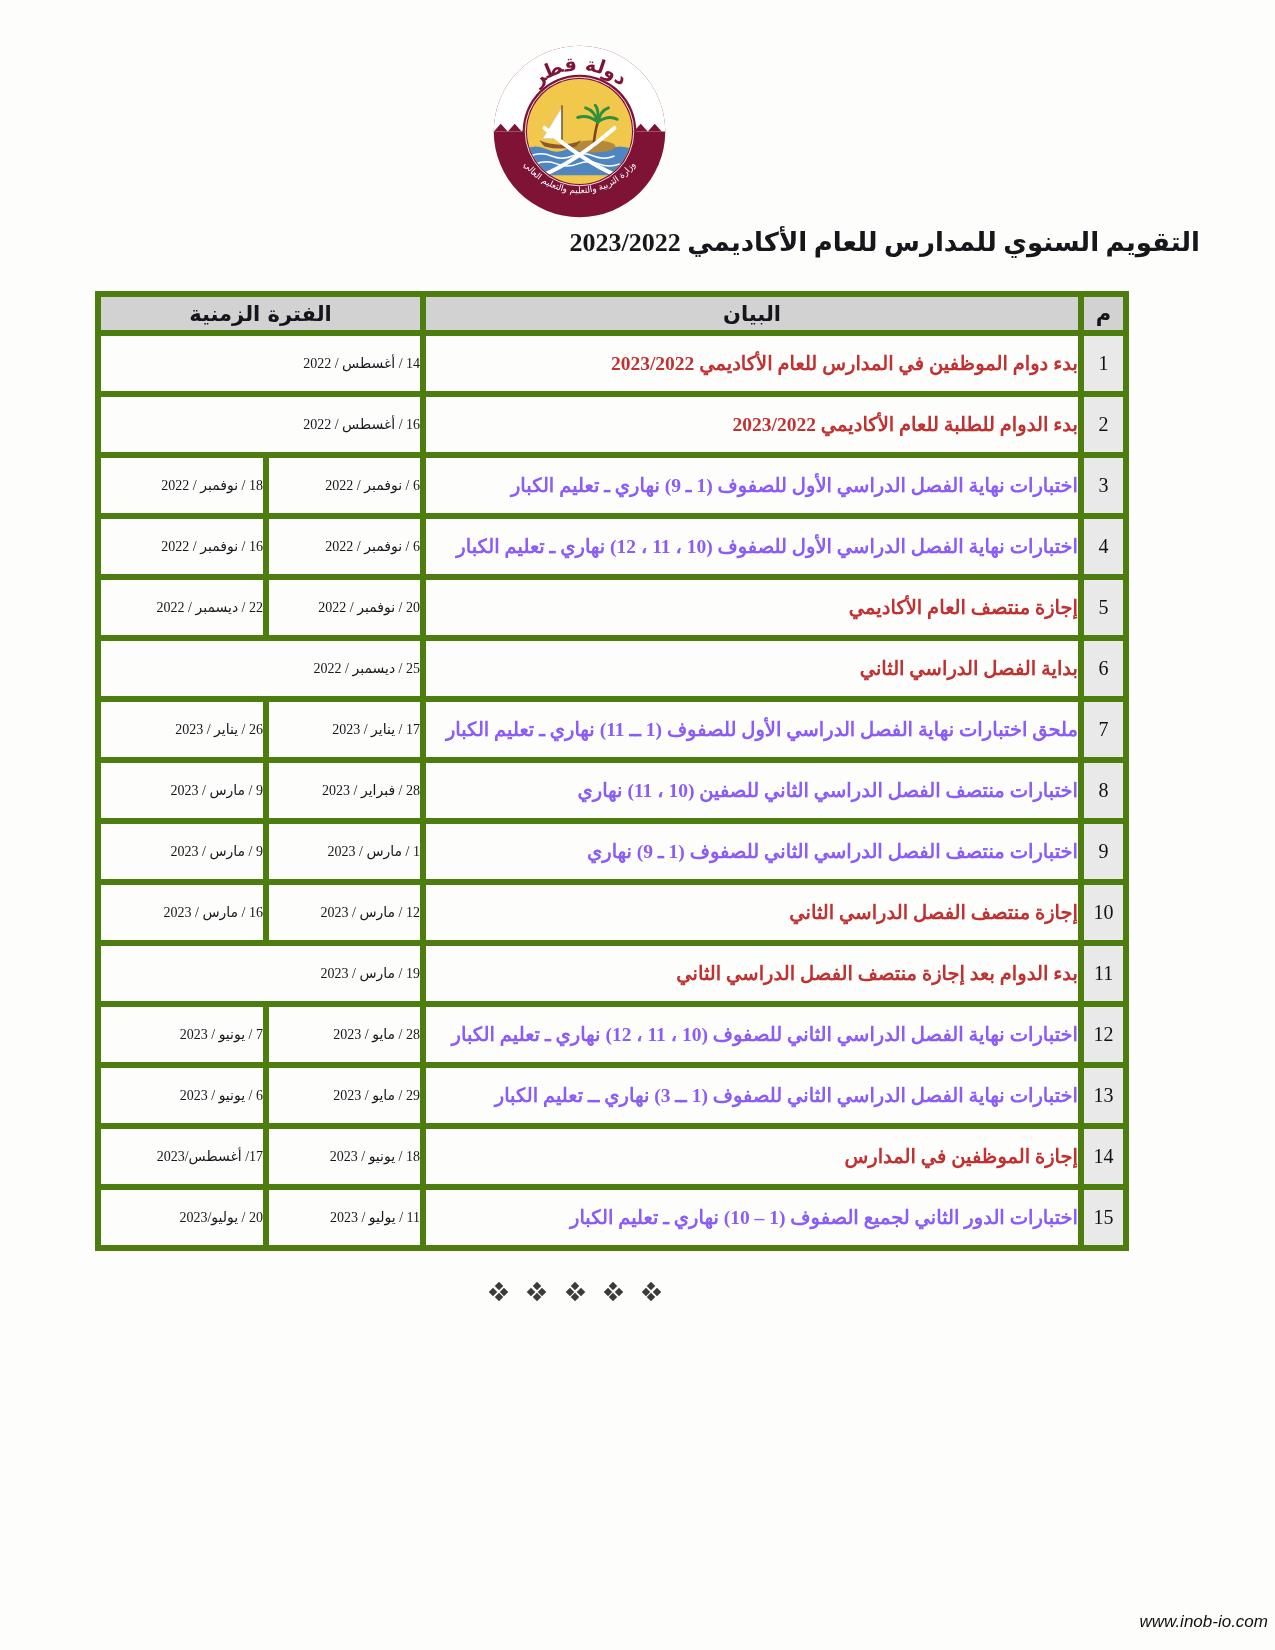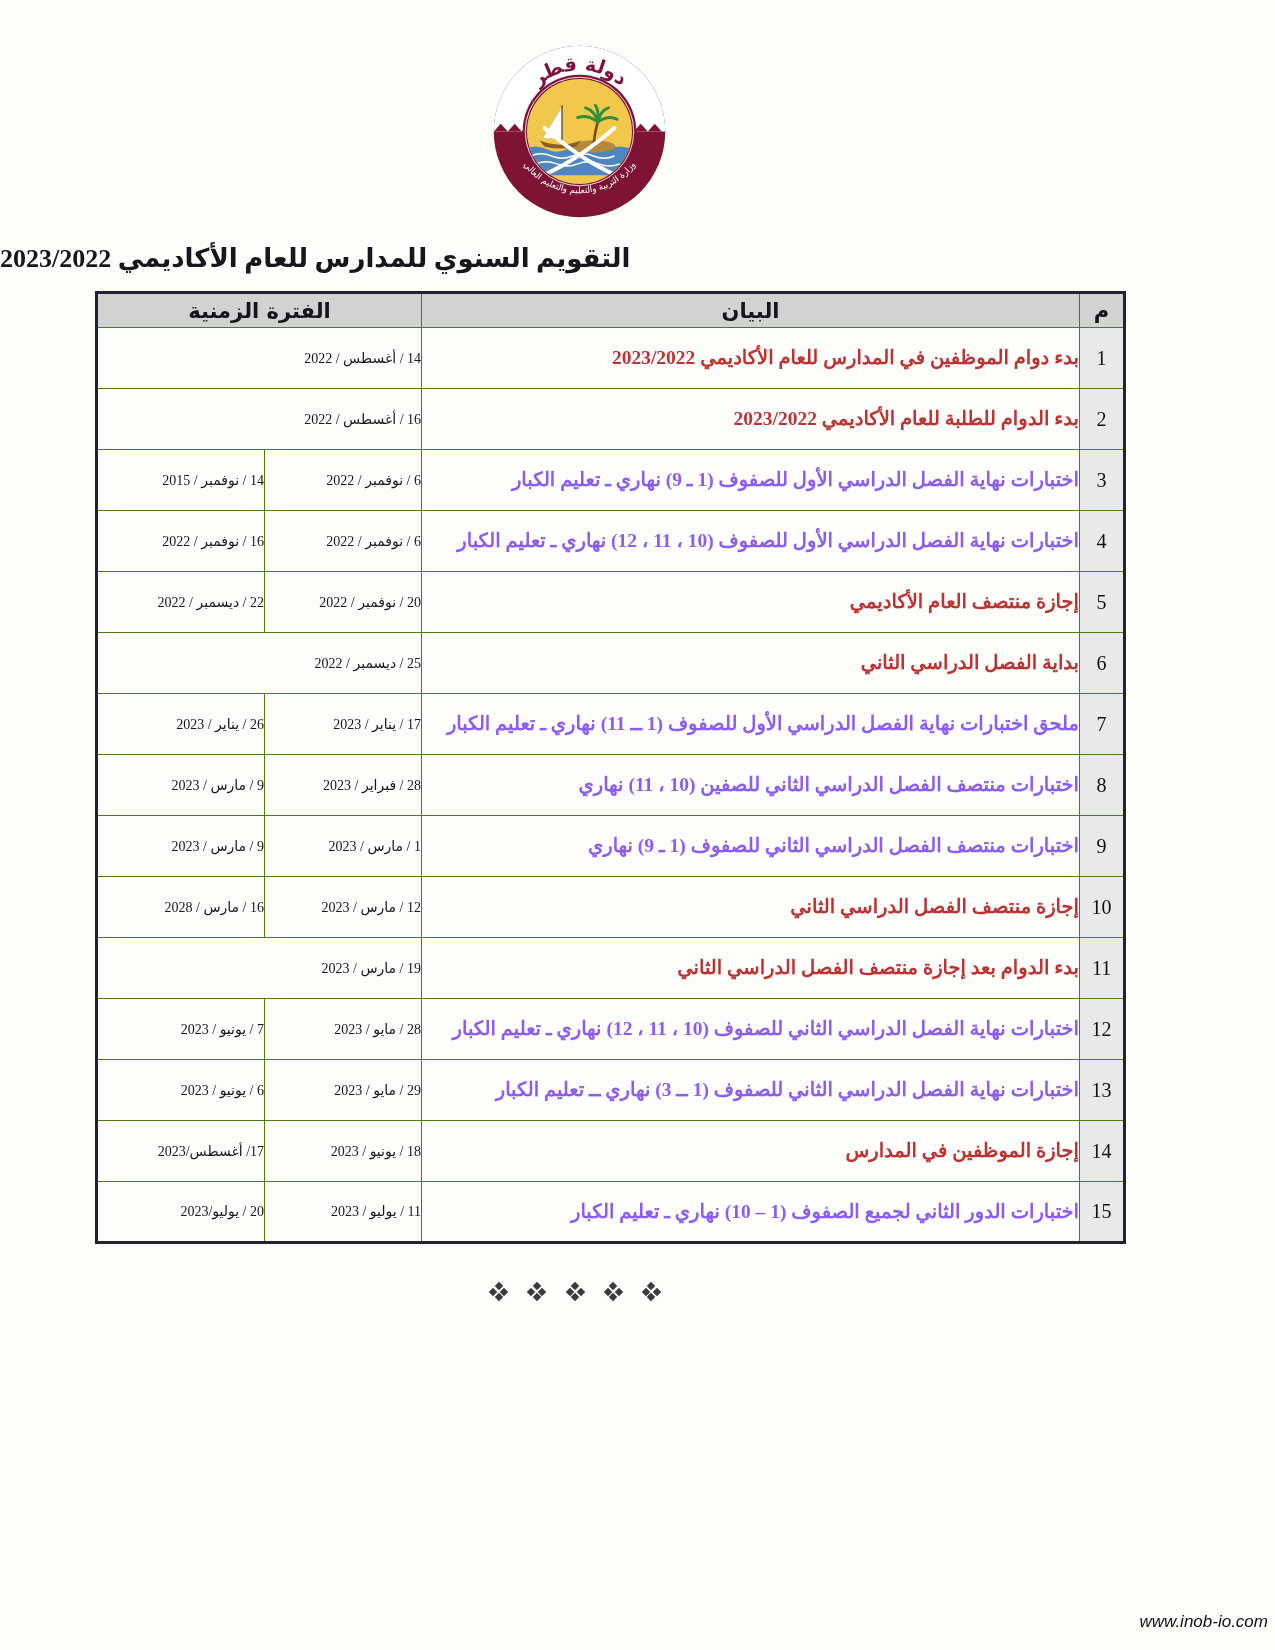--- a/index.html
+++ b/index.html
@@ -8,33 +8,33 @@
     font-family:"DejaVu Sans",sans-serif;
     -webkit-font-smoothing:antialiased;
   }
   .page{position:absolute;inset:0;overflow:hidden;}
 
   
   .logo{position:absolute;left:492px;top:44px;width:175px;height:175px;}
 
   
   .doc-title{
-    position:absolute;top:227px;left:0;width:1200px;text-align:left;
+    position:absolute;top:227px;left:0;width:1200px;text-align:right;
     direction:rtl;font-family:"Liberation Serif","DejaVu Sans",serif;
-    font-size:26px;font-weight:700;color:#16161b;letter-spacing:0;margin-top:16px;
+    font-size:26px;font-weight:700;color:#16161b;letter-spacing:0;
   }
 
   
   .table-wrap{position:absolute;left:95px;top:291px;}
   table.calendar{
     direction:rtl;border-collapse:collapse;table-layout:fixed;width:1028px;
     border:3px solid #23232f;
   }
   table.calendar th,table.calendar td{
-    border:1px solid #4d7c0f;padding:0;overflow:hidden;
+    border:6px solid #4d7c0f;padding:0;overflow:hidden;
   }
   thead th{
     height:33px;background:#d2d2d2;color:#15151c;
     font-size:21px;font-weight:700;text-align:center;vertical-align:middle;
     border-bottom-width:2.5px;
   }
   tbody tr{height:61px;}
   td.no-cell{
     background:#e9e9e9;text-align:center;vertical-align:middle;
     font-family:"Liberation Serif","DejaVu Sans",serif;
@@ -154,21 +154,21 @@
         </tr>
         <tr>
           <td class="no-cell">2</td>
           <td class="desc red">بدء الدوام للطلبة للعام الأكاديمي 2023/2022</td>
           <td class="date" colspan="2">16 / أغسطس / 2022</td>
         </tr>
         <tr>
           <td class="no-cell">3</td>
           <td class="desc dark">اختبارات نهاية الفصل الدراسي الأول للصفوف (1 ـ 9) نهاري ـ تعليم الكبار</td>
           <td class="date">6 / نوفمبر / 2022</td>
-          <td class="date">14 / نوفمبر / 2015</td>
+          <td class="date">18 / نوفمبر / 2022</td>
         </tr>
         <tr>
           <td class="no-cell">4</td>
           <td class="desc dark">اختبارات نهاية الفصل الدراسي الأول للصفوف (10 ، 11 ، 12) نهاري ـ تعليم الكبار</td>
           <td class="date">6 / نوفمبر / 2022</td>
           <td class="date">16 / نوفمبر / 2022</td>
         </tr>
         <tr>
           <td class="no-cell">5</td>
           <td class="desc red">إجازة منتصف العام الأكاديمي</td>
@@ -195,21 +195,21 @@
         <tr>
           <td class="no-cell">9</td>
           <td class="desc dark">اختبارات منتصف الفصل الدراسي الثاني للصفوف (1 ـ 9) نهاري</td>
           <td class="date">1 / مارس / 2023</td>
           <td class="date">9 / مارس / 2023</td>
         </tr>
         <tr>
           <td class="no-cell">10</td>
           <td class="desc red">إجازة منتصف الفصل الدراسي الثاني</td>
           <td class="date">12 / مارس / 2023</td>
-          <td class="date">16 / مارس / 2028</td>
+          <td class="date">16 / مارس / 2023</td>
         </tr>
         <tr>
           <td class="no-cell">11</td>
           <td class="desc red">بدء الدوام بعد إجازة منتصف الفصل الدراسي الثاني</td>
           <td class="date" colspan="2">19 / مارس / 2023</td>
         </tr>
         <tr>
           <td class="no-cell">12</td>
           <td class="desc dark">اختبارات نهاية الفصل الدراسي الثاني للصفوف (10 ، 11 ، 12) نهاري ـ تعليم الكبار</td>
           <td class="date">28 / مايو / 2023</td>

